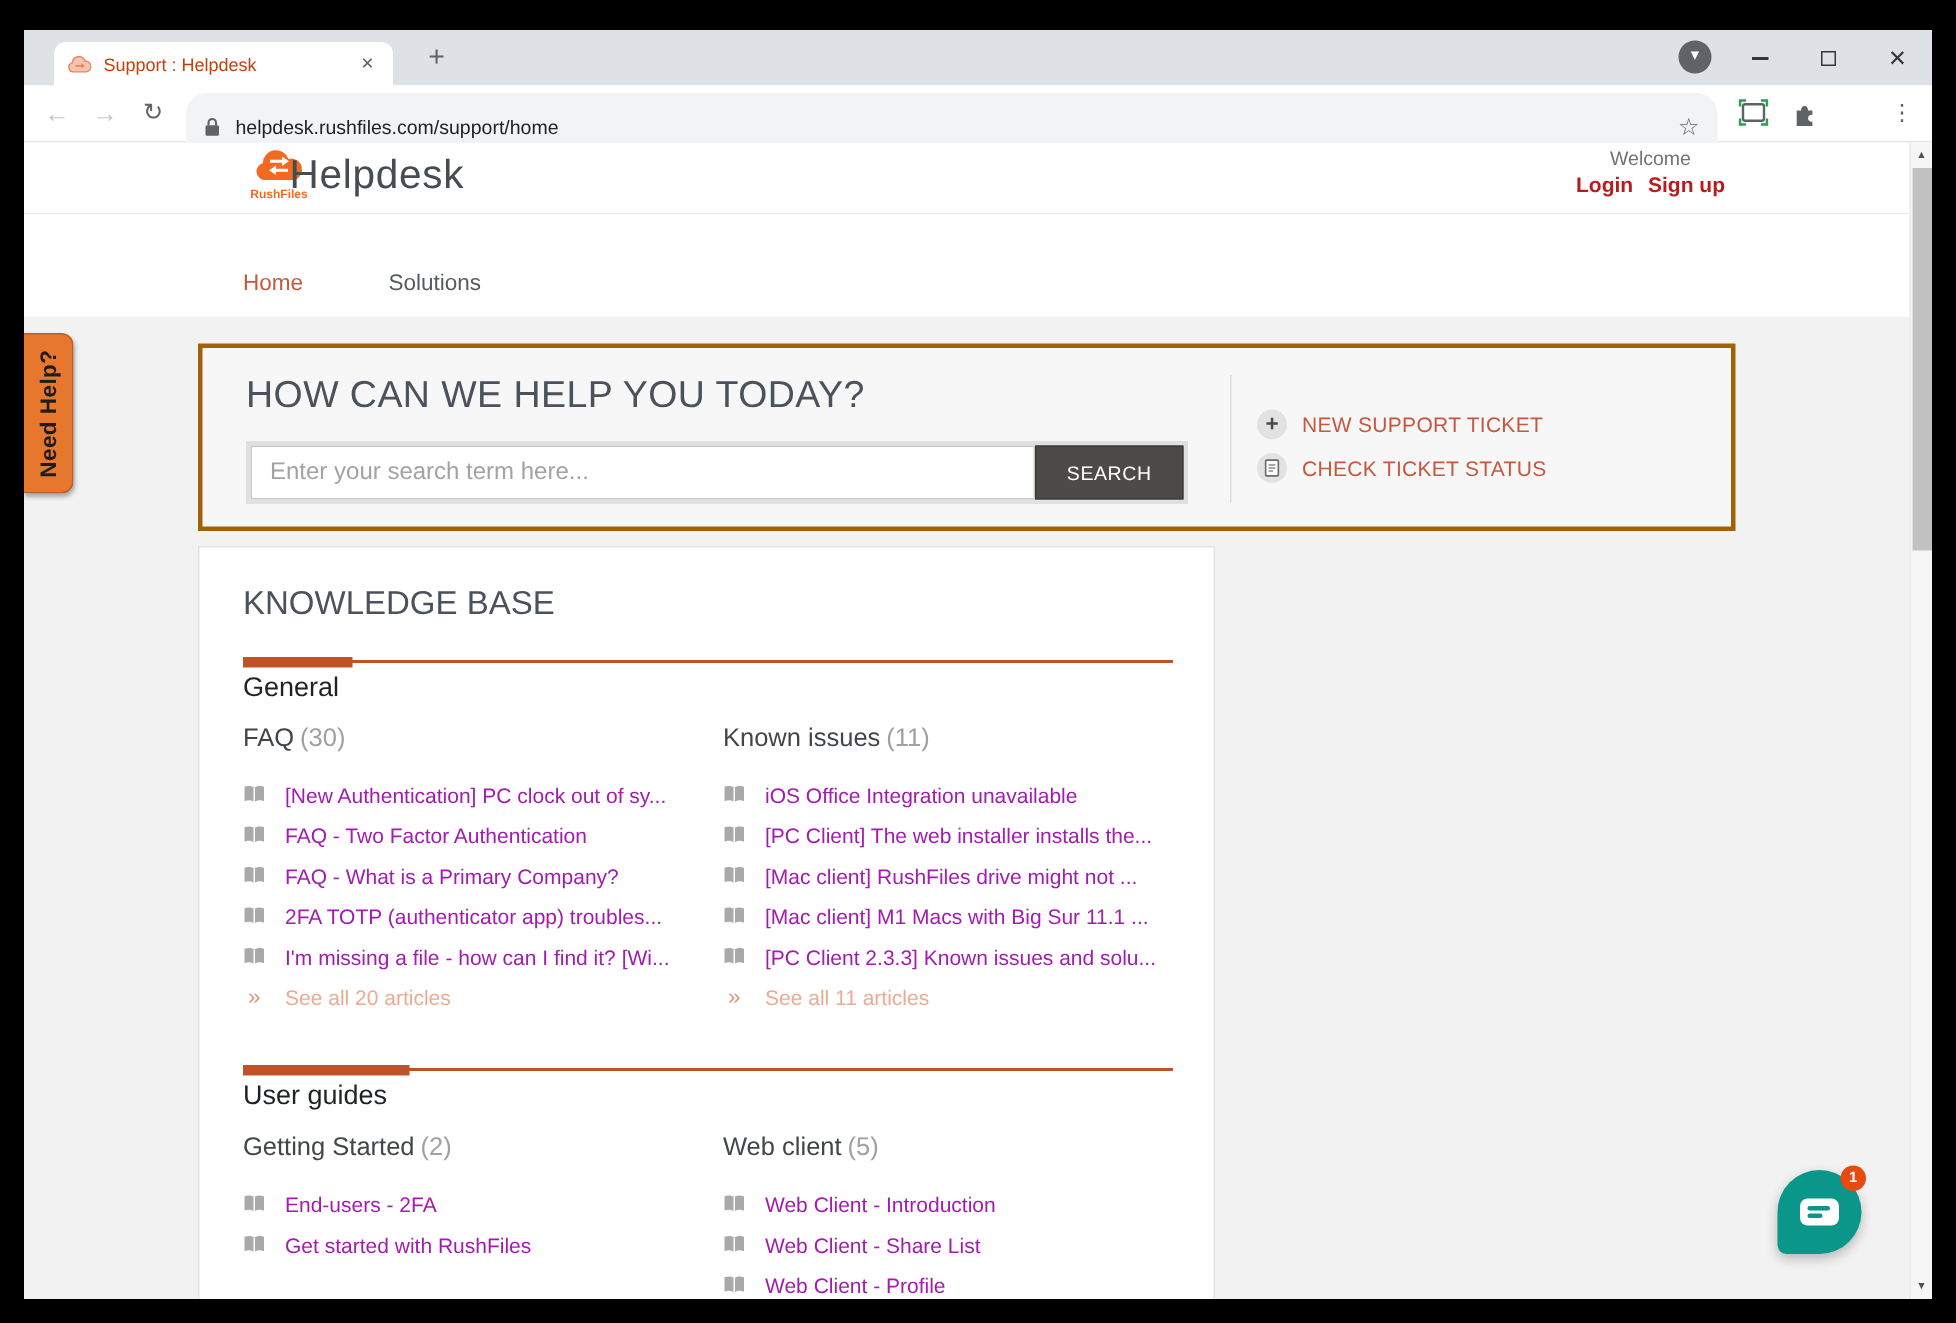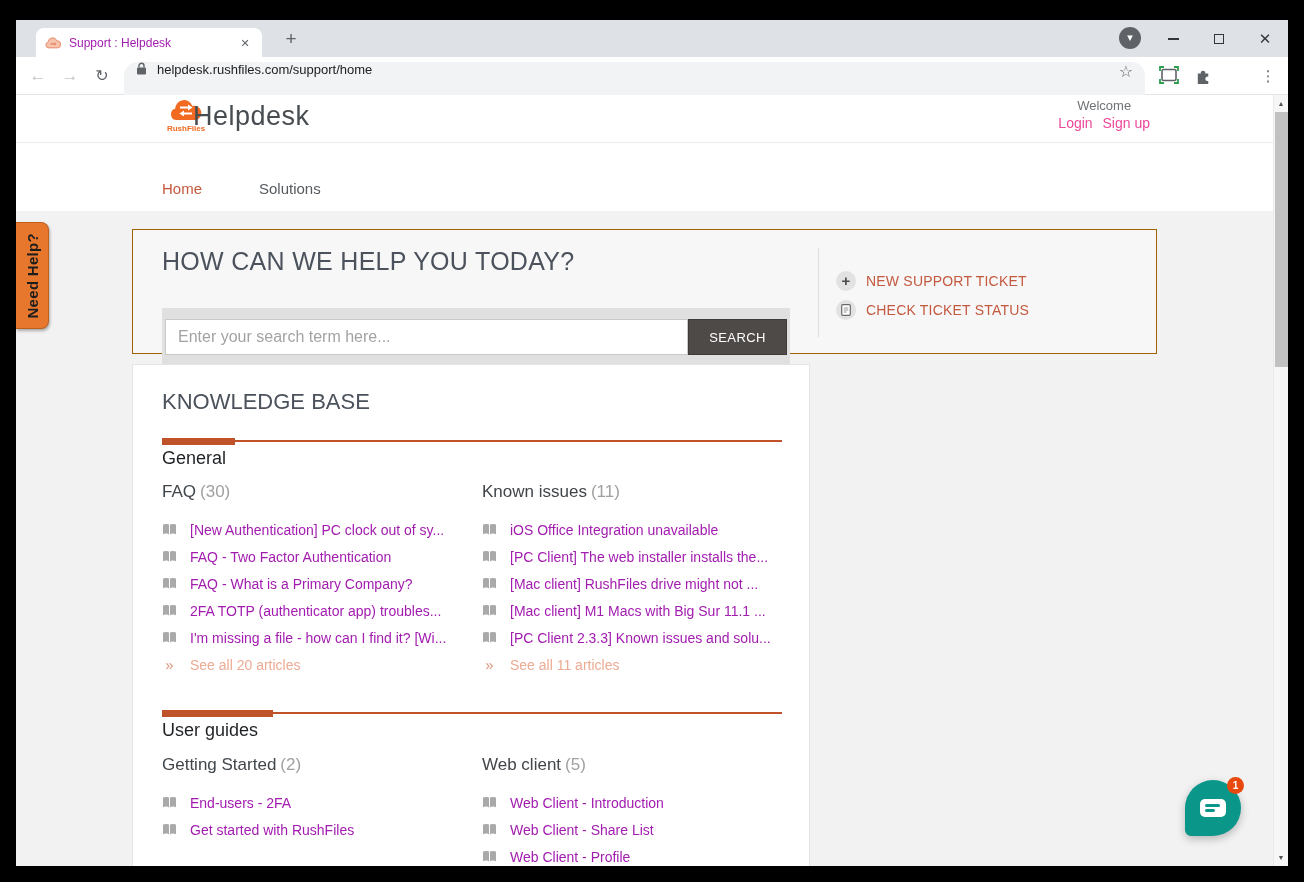--- a/index.html
+++ b/index.html
@@ -5,81 +5,81 @@
   * { margin:0; padding:0; box-sizing:border-box; }
   html,body { width:1304px; height:882px; background:#000; overflow:hidden;
               font-family:"Liberation Sans", sans-serif; }
   .window { position:absolute; left:16px; top:20px; width:1272px; height:846px;
             background:#fff; overflow:hidden; }
 
   
   .titlebar { position:relative; height:37px; background:#dee1e6; }
   .tab { position:absolute; left:20px; top:8px; width:226px; height:29px; background:#fff;
          border-radius:8px 8px 0 0; display:flex; align-items:center; padding:0 9px; }
-  .tab-title { flex:1; font-size:12px; color:#a21caf; margin-left:8px; white-space:nowrap;
+  .tab-title { flex:1; font-size:12px; color:#c2410c; margin-left:8px; white-space:nowrap;
                overflow:hidden; }
   .tab-close { font-size:11px; color:#5f6368; width:16px; height:16px; line-height:16px;
                text-align:center; border-radius:50%; }
   .new-tab { position:absolute; left:262px; top:6px; width:26px; height:26px; font-size:19px;
              color:#5f6368; text-align:center; line-height:25px; }
   .tab-search { position:absolute; right:147px; top:7px; width:22px; height:22px; border-radius:50%;
                 background:#5f6368; color:#fff; font-size:11px; text-align:center; line-height:21px; }
   .win-controls { position:absolute; right:0; top:0; height:37px; display:flex; }
   .win-btn { width:46px; height:37px; display:flex; align-items:center; justify-content:center; }
   .glyph-min { width:11px; border-top:2px solid #35363a; }
   .glyph-max { width:10px; height:10px; border:1.5px solid #35363a; }
   .glyph-close { font-size:15px; color:#35363a; }
 
   .toolbar { position:relative; height:38px; background:#fff; border-bottom:1px solid #e2e4e7; }
   .nav-glyph { position:absolute; top:6px; width:26px; height:26px; font-size:17px; text-align:center;
                line-height:26px; }
   .back { left:9px;  color:#c1c5ca; }
   .fwd  { left:41px; color:#c1c5ca; }
   .reload { left:73px; color:#5f6368; font-size:16px; }
   .urlbar { position:absolute; left:108px; top:5px; width:1021px; height:45px; background:#f1f3f4;
-            border-radius:14px; display:flex; align-items:flex-start; padding:0 12px; }
+            border-radius:14px; display:flex; align-items:center; padding:0 12px; }
   .url-text { flex:1; font-size:13px; color:#202124; margin-left:10px; }
   .star { font-size:16px; color:#5f6368; }
   .ext-capture { position:absolute; left:1143px; top:9px; }
   .ext-puzzle  { position:absolute; left:1178px; top:9px; }
   .kebab { position:absolute; left:1242px; top:6px; width:20px; font-size:15px; color:#5f6368;
            text-align:center; line-height:26px; letter-spacing:0; }
 
   
   .content { position:absolute; left:0; top:75px; right:0; bottom:0; background:#f2f2f2; overflow:hidden; }
 
   .site-header { position:absolute; left:0; top:0; width:100%; height:48px; background:#fff;
                  border-bottom:1px solid #ececec; }
   .logo { position:absolute; left:122px; top:3px; width:44px; text-align:center;margin-left:26px; }
   .logo-text { display:block; font-size:8px; font-weight:bold; color:#f26a21; margin-top:-2px; }
   .brand { position:absolute; left:177px; top:6px; font-size:27px; color:#474c51; letter-spacing:0.5px; }
   .account { position:absolute; right:138px; top:3px; text-align:center; }
   .welcome { font-size:13px; color:#6d7377; }
-  .auth-row { font-size:14px; font-weight:normal; color:#ec4899; margin-top:2px; }
+  .auth-row { font-size:14px; font-weight:bold; color:#b91c1c; margin-top:2px; }
   .auth-row span { margin-left:6px; }
 
   .site-nav { position:absolute; left:0; top:48px; width:100%; height:68px; background:#fff; }
   .nav-link { position:absolute; top:37px; font-size:15px; }
   .nav-home { left:146px; color:#c4593f; }
   .nav-solutions { left:243px; color:#565b60; }
 
   .need-help { position:absolute; left:0; top:127px; width:33px; height:107px; background:#e8772e;
                border:1px solid #bf5f1e; border-left:none; border-radius:0 8px 8px 0;
                box-shadow:1px 2px 3px rgba(0,0,0,.3); display:flex; align-items:center;
                justify-content:center; }
   .need-help span { writing-mode:vertical-rl; transform:rotate(180deg); font-size:15px;
                     font-weight:bold; color:#1d1d1d; letter-spacing:0.3px; }
 
   
   .hero-card { position:absolute; left:116px; top:134px; width:1025px; height:125px;
-               background:#f7f7f7; border:1px solid #a16207; }
+               background:#f7f7f7; border:3px solid #a16207; }
   .hero-title { position:absolute; left:29px; top:17px; font-size:25px; color:#4b525c;
                 letter-spacing:0.3px; }
-  .search-row { position:absolute; left:29px; top:62px; width:628px; height:58px; background:#e0e0e0;
-                display:flex; align-items:center; padding:3px;margin-top:16px; }
+  .search-row { position:absolute; left:29px; top:62px; width:628px; height:42px; background:#e0e0e0;
+                display:flex; align-items:center; padding:3px; }
   .search-input { flex:1; height:36px; border:1px solid #c9c9c9; padding:0 12px; font-size:16px;
                   color:#555; font-family:"Liberation Sans", sans-serif; outline:none; }
   .search-input::placeholder { color:#a3a3a3; }
   .search-btn { width:99px; height:36px; background:#4e4a47; border:1px solid #3f3b38; color:#fff;
                 font-size:13px; letter-spacing:0.4px; font-family:"Liberation Sans", sans-serif; }
   .hero-vdiv { position:absolute; left:685px; top:18px; bottom:16px; width:1px; background:#ddd; }
   .tickets { position:absolute; left:703px; top:38px; }
   .ticket-row { display:flex; align-items:center; height:25px; margin-bottom:4px; }
   .ticket-icon { width:20px; height:20px; border-radius:50%; background:#e2e2e2; color:#4a4a4a;
                  font-size:15px; font-weight:bold; text-align:center; line-height:19px; flex:none;

